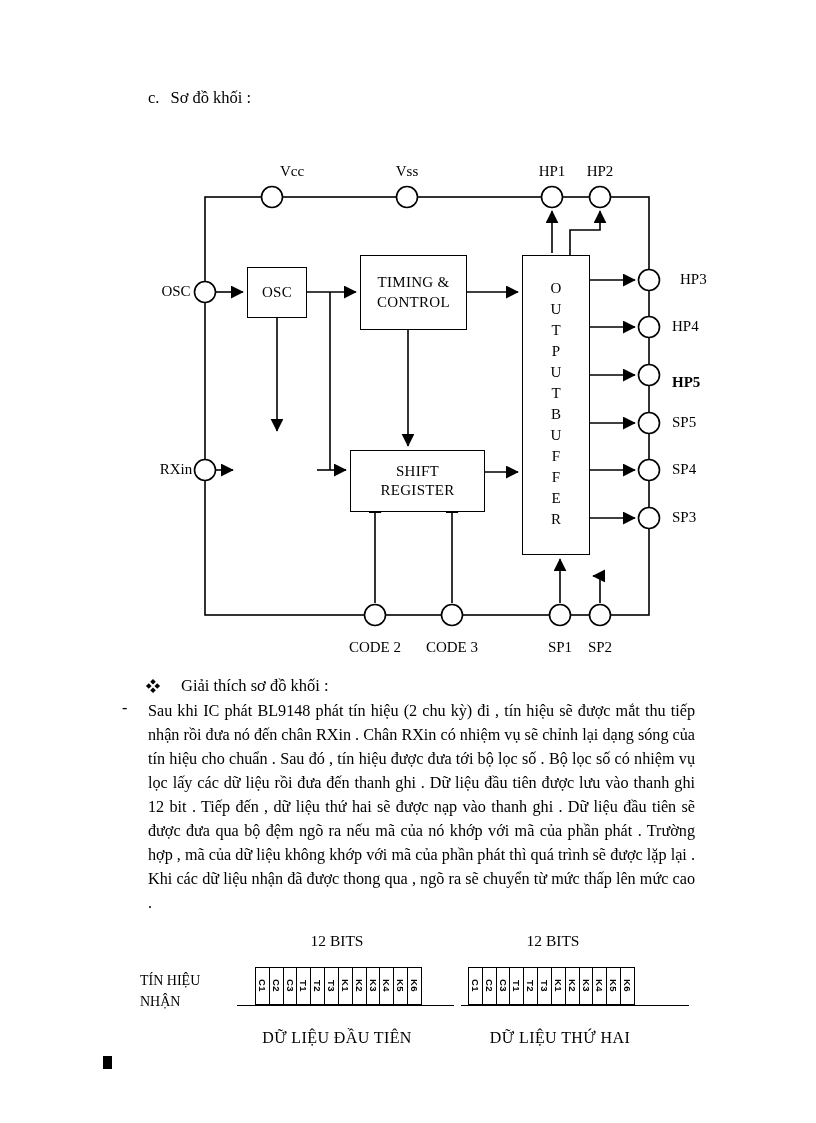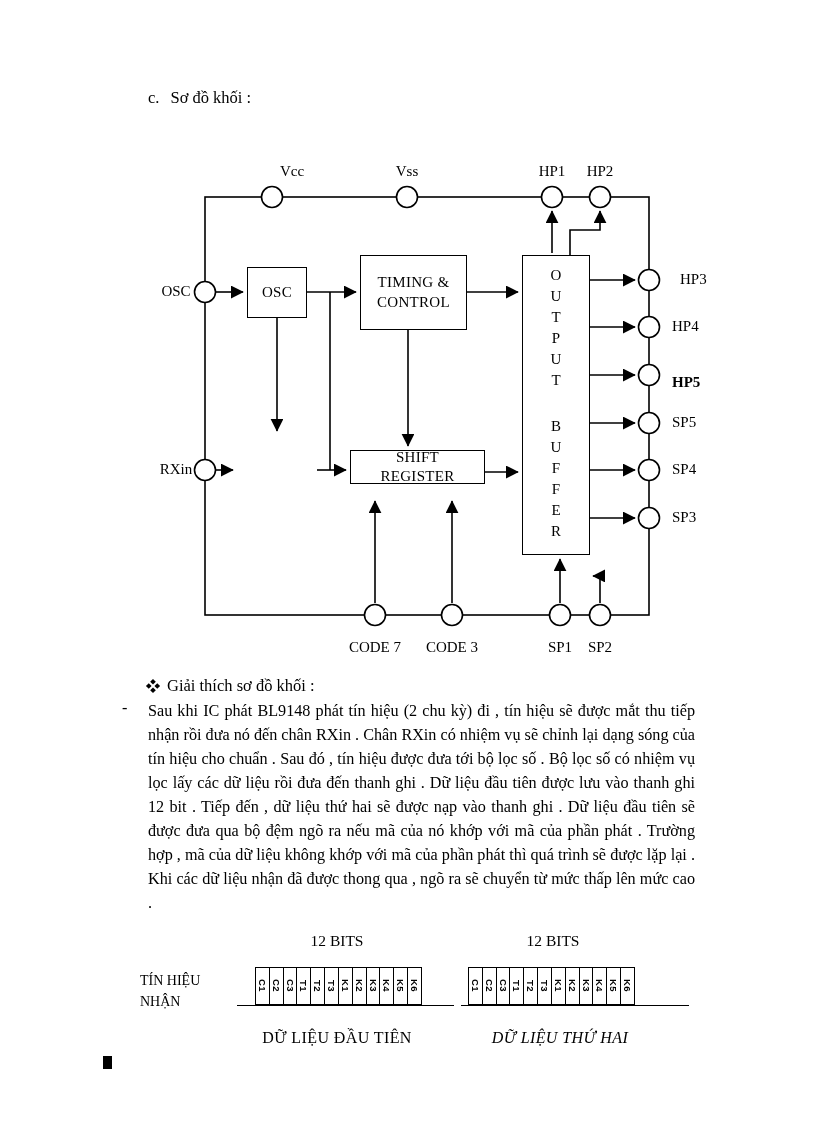--- a/index.html
+++ b/index.html
@@ -14,27 +14,27 @@
 
   
   .heading { display:flex; gap:11px; font-size:16.5px; }
 
   
   .block {
     position:absolute; border:1.6px solid #000; background:#fff;
     display:flex; flex-direction:column; align-items:center; justify-content:center;
     font-size:15px; line-height:1.3; text-align:center; letter-spacing:.3px;
   }
-  .buffer-block { justify-content:space-between; padding:9px 16px 12px; }
+  .buffer-block { padding:9px 16px 12px; }
   .vword { width:15px; word-break:break-all; line-height:21px; font-size:15px; text-align:center; letter-spacing:0; }
 
   .pin-label { position:absolute; font-size:15px; white-space:nowrap; }
 
   
-  .expl-head { display:flex; align-items:flex-start; gap:9px; font-size:16.5px; }
+  .expl-head { display:flex; align-items:flex-start; gap:23px; font-size:16.5px; }
   .diamond-bullet { width:10px; height:10px; transform:rotate(45deg); display:grid;
     grid-template-columns:1fr 1fr; grid-template-rows:1fr 1fr; gap:1.6px; margin-top:5px; }
   .diamond-bullet i { background:#000; display:block; }
   .para { font-size:16.2px; line-height:24px; text-align:justify; }
   .list-marker { font-size:16.2px; }
 
   
   .bits-label, .caption { font-size:15.5px; white-space:nowrap; }
   .caption { font-size:16px; letter-spacing:.4px; }
   .signal-label { font-size:14px; line-height:21px; text-align:left; }
@@ -116,38 +116,38 @@
     <span>OSC</span>
   </div>
   <div class="block" style="left:360px; top:255px; width:107px; height:75px;">
     <span>TIMING &amp;</span>
     <span>CONTROL</span>
   </div>
   <div class="block buffer-block" style="left:522px; top:255px; width:68px; height:300px;">
     <span class="vword">OUTPUT</span>
     <span class="vword">BUFFER</span>
   </div>
-  <div class="block" style="left:350px; top:450px; width:135px; height:34px;">
+  <div class="block" style="left:350px; top:450px; width:135px; height:62px;">
     <span>SHIFT</span>
     <span>REGISTER</span>
   </div>
 
   <div class="pin-label cx" style="left:272px; top:163px;margin-left:20px;">Vcc</div>
   <div class="pin-label cx" style="left:407px; top:163px;">Vss</div>
   <div class="pin-label cx" style="left:552px; top:163px;">HP1</div>
   <div class="pin-label cx" style="left:600px; top:163px;">HP2</div>
   <div class="pin-label cx" style="left:176px; top:283px;">OSC</div>
   <div class="pin-label cx" style="left:176px; top:461px;">RXin</div>
   <div class="pin-label" style="left:672px; top:271px;margin-left:8px;">HP3</div>
   <div class="pin-label" style="left:672px; top:318px;">HP4</div>
   <div class="pin-label" style="left:672px; top:374px;font-weight:bold;">HP5</div>
   <div class="pin-label" style="left:672px; top:414px;">SP5</div>
   <div class="pin-label" style="left:672px; top:461px;">SP4</div>
   <div class="pin-label" style="left:672px; top:509px;">SP3</div>
-  <div class="pin-label cx" style="left:375px; top:639px;">CODE 7</div>
+  <div class="pin-label cx" style="left:375px; top:639px;">CODE 2</div>
   <div class="pin-label cx" style="left:452px; top:639px;">CODE 3</div>
   <div class="pin-label cx" style="left:560px; top:639px;">SP1</div>
   <div class="pin-label cx" style="left:600px; top:639px;">SP2</div>
 
   <div class="expl-head abs" style="left:148px; top:676px;">
     <span class="diamond-bullet">
         <i></i>
         <i></i>
         <i></i>
         <i></i>
@@ -241,17 +241,17 @@
       <div class="cell">
           <span>K5</span>
         </div>
       <div class="cell">
           <span>K6</span>
         </div>
     </div>
   </div>
 
   <div class="caption abs cx" style="left:337px; top:1029px;">DỮ LIỆU ĐẦU TIÊN</div>
-  <div class="caption abs cx" style="left:560px; top:1029px;font-style:italic;">DỮ LIỆU THỨ HAI</div>
+  <div class="caption abs cx" style="left:560px; top:1029px;">DỮ LIỆU THỨ HAI</div>
 
   <div class="page-mark abs" style="left:103px; top:1056px; width:9px; height:13px;"></div>
 
 </div>
 
 </body></html>

